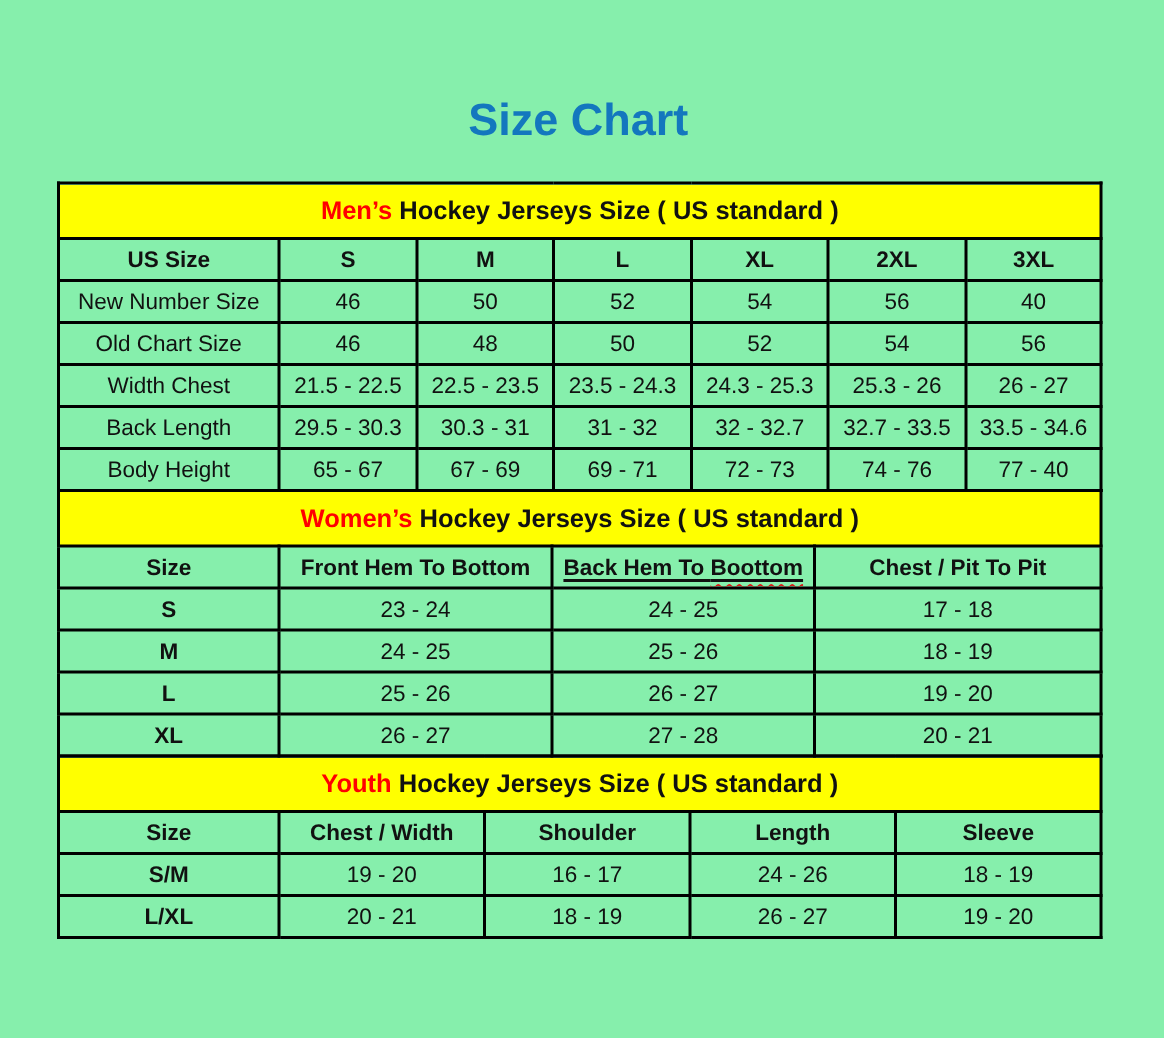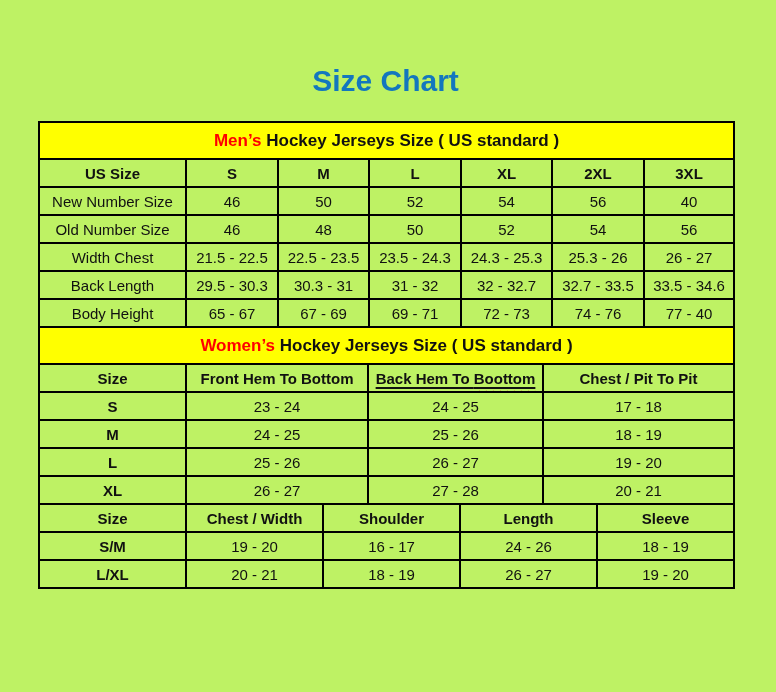--- a/index.html
+++ b/index.html
@@ -1,20 +1,20 @@
 <!DOCTYPE html>
 <html><head>
 <meta charset="utf-8">
 <style>
   html, body { margin: 0; padding: 0; background: #ffffff; }
   .page {
     position: relative;
     width: 776px;
     height: 692px;
-    background: #bef264;
+    background: #86efac;
     overflow: hidden;
     font-family: "Liberation Sans", sans-serif;
     color: #111111;
   }
   .content {
     position: absolute;
     left: 38px;
     top: 0;
     width: 695px;
     padding-top: 64px;
@@ -114,21 +114,21 @@
       <tr data-name="mens-data-row">
             <th class="row-label" data-name="mens-row-label">New Number Size</th>
             <td class="val" data-name="mens-value-cell">46</td>
             <td class="val" data-name="mens-value-cell">50</td>
             <td class="val" data-name="mens-value-cell">52</td>
             <td class="val" data-name="mens-value-cell">54</td>
             <td class="val" data-name="mens-value-cell">56</td>
             <td class="val" data-name="mens-value-cell">40</td>
           </tr>
           <tr data-name="mens-data-row">
-            <th class="row-label" data-name="mens-row-label">Old Number Size</th>
+            <th class="row-label" data-name="mens-row-label">Old Chart Size</th>
             <td class="val" data-name="mens-value-cell">46</td>
             <td class="val" data-name="mens-value-cell">48</td>
             <td class="val" data-name="mens-value-cell">50</td>
             <td class="val" data-name="mens-value-cell">52</td>
             <td class="val" data-name="mens-value-cell">54</td>
             <td class="val" data-name="mens-value-cell">56</td>
           </tr>
           <tr data-name="mens-data-row">
             <th class="row-label" data-name="mens-row-label">Width Chest</th>
             <td class="val" data-name="mens-value-cell">21.5 - 22.5</td>
@@ -205,20 +205,23 @@
 
     <table class="size-table" data-name="youth-table">
       <colgroup>
         <col style="width:147px">
           <col style="width:137px">
           <col style="width:137px">
           <col style="width:137px">
           <col style="width:137px">
       </colgroup>
       <tbody>
+        <tr data-name="youth-band-row">
+          <td class="band-cell" colspan="5" data-name="youth-section-band"><span class="accent" data-name="youth-band-accent">Youth</span><span data-name="youth-band-text"> Hockey Jerseys Size ( US standard )</span></td>
+        </tr>
         <tr class="head-row" data-name="youth-header-row">
             <th data-name="youth-column-header">Size</th>
             <th data-name="youth-column-header">Chest / Width</th>
             <th data-name="youth-column-header">Shoulder</th>
             <th data-name="youth-column-header">Length</th>
             <th data-name="youth-column-header">Sleeve</th>
           </tr>
       <tr data-name="youth-data-row">
             <th class="row-label" data-name="youth-row-label">S/M</th>
             <td class="val" data-name="youth-value-cell">19 - 20</td>

